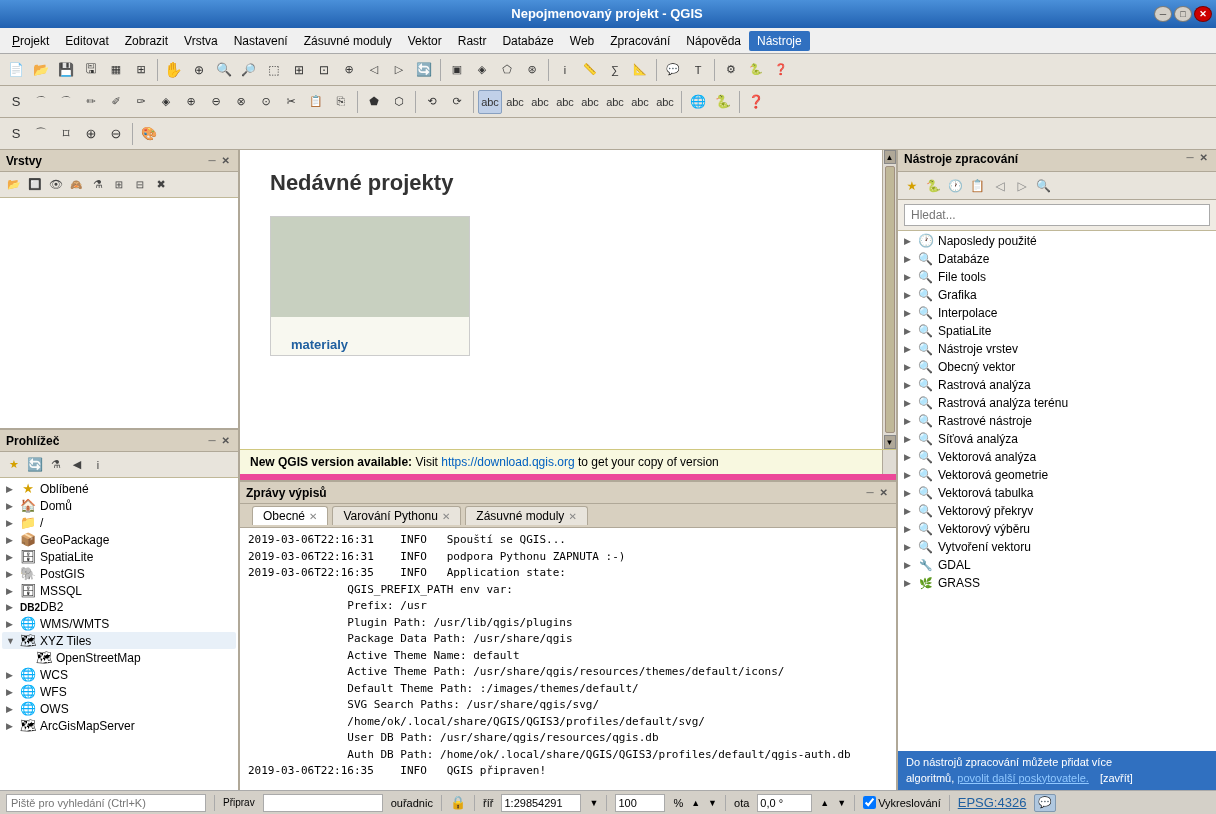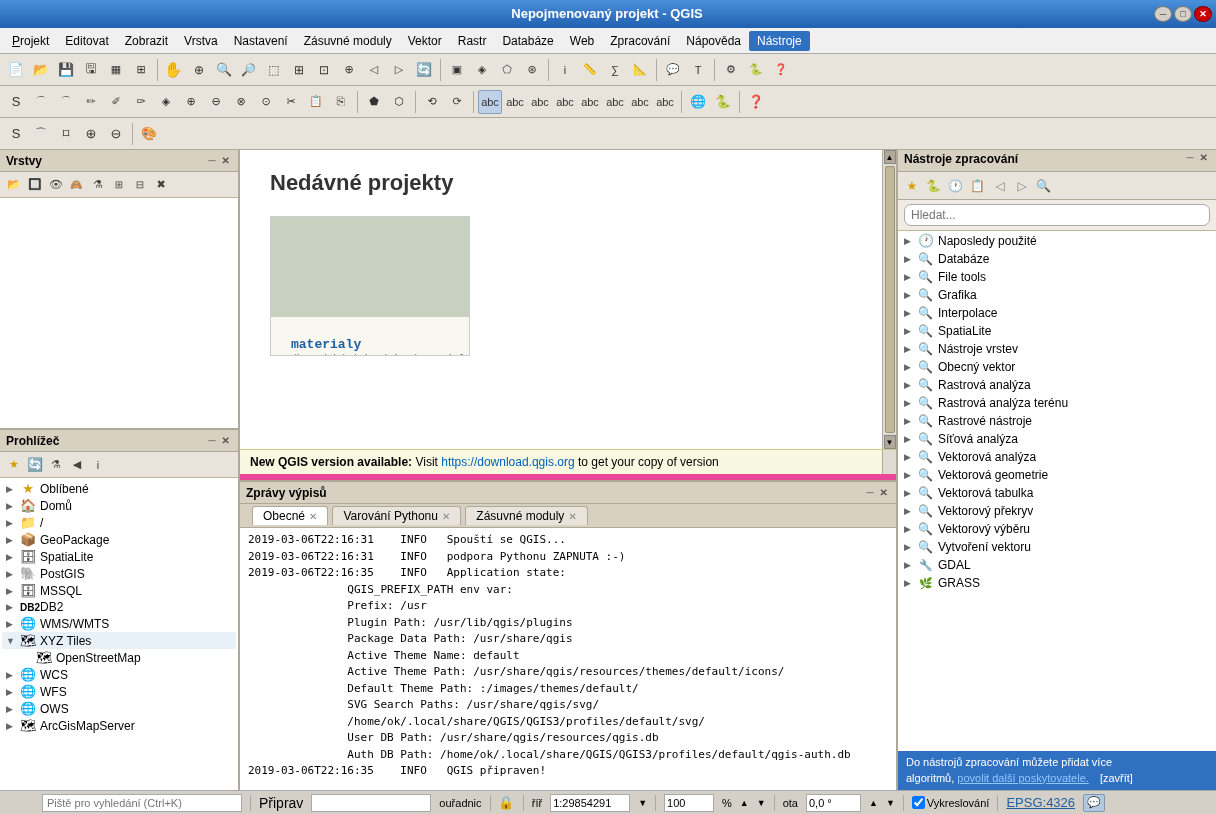--- a/index.html
+++ b/index.html
@@ -182,21 +182,21 @@
       width: 200px;
       height: 140px;
       overflow: hidden;
       vertical-align: top;
     }
     .project-card-preview {
       width: 100%; height: 100px;
       background: #d8d8d0;
       display: flex; align-items: center; justify-content: center;
     }
-    .project-card-info { padding: 20px; font-family: Liberation Mono, monospace; }
+    .project-card-info { padding: 20px; }
     .project-card-name { font-weight: bold; font-size: 13px; color: #2060a0; }
     .project-card-path { font-size: 10px; color: #666; margin-top: 2px; }
 
     
     #update-bar {
       background: #f8f8e0;
       border-top: 1px solid #d0d080;
       border-bottom: 6px solid #ec4899;
       padding: 5px 10px;
       font-size: 12px;
@@ -293,21 +293,21 @@
     }
     .search-box-wrap {
       padding: 4px 6px;
       background: #f0ece4;
       border-bottom: 1px solid #c0b898;
     }
     .search-box {
       width: 100%;
       padding: 3px 6px;
       border: 1px solid #aaa;
-      border-radius: 7px;
+      border-radius: 0;
       font-size: 12px;
       background: white;
     }
     .processing-tree {
       flex: 1;
       overflow-y: auto;
       background: white;
     }
     .tree-item {
       display: flex;
@@ -343,21 +343,20 @@
       gap: 8px;
       font-size: 11px;
     }
     .sb-search {
       flex: 0 0 200px;
       height: 18px;
       border: 1px solid #aaa;
       background: white;
       padding: 0 4px;
       font-size: 11px;
-      margin-left: 36px;
     }
     .sb-sep-v { width: 1px; height: 16px; background: #aaa; }
     .sb-scale-input { width: 80px; height: 18px; border: 1px solid #aaa; background: white; padding: 0 2px; font-size: 11px; }
     .sb-coord-input { width: 120px; height: 18px; border: 1px solid #aaa; background: white; padding: 0 2px; font-size: 11px; }
     .sb-zoom-input { width: 50px; height: 18px; border: 1px solid #aaa; background: white; padding: 0 2px; font-size: 11px; }
     .sb-rotate-input { width: 55px; height: 18px; border: 1px solid #aaa; background: white; padding: 0 2px; font-size: 11px; }
     .sb-lock { font-size: 13px; cursor: pointer; color: #555; }
     .sb-render { display: flex; align-items: center; gap: 2px; }
     .sb-checkbox { cursor: pointer; }
     .sb-epsg { color: #2060a0; cursor: pointer; text-decoration: underline; font-size: 13px; }
@@ -810,21 +809,21 @@
       <span>algoritmů, </span><a style="color:#90c8ff;">povolit další poskytovatele.</a>
       <span style="margin-left:8px; cursor:pointer;">[zavřít]</span>
     </div>
   </div>
 
 </div>
 
 <div id="statusbar">
   <input class="sb-search" type="text" placeholder="Piště pro vyhledání (Ctrl+K)" style="">
   <div class="sb-sep-v"></div>
-  <span style="font-size:14px;">Připrav</span>
+  <span style="font-size:10px;">Připrav</span>
   <input class="sb-coord-input" type="text" value="" style="">
   <span style="font-size:11px;">ouřadnic</span>
   <div class="sb-sep-v"></div>
   <span class="sb-lock">🔒</span>
   <div class="sb-sep-v"></div>
   <span style="font-size:11px;">říř</span>
   <input class="sb-scale-input" type="text" value="1:29854291" style="">
   <span style="font-size:9px; cursor:pointer;">▼</span>
   <div class="sb-sep-v"></div>
   <input class="sb-zoom-input" type="text" value="100" style="">

